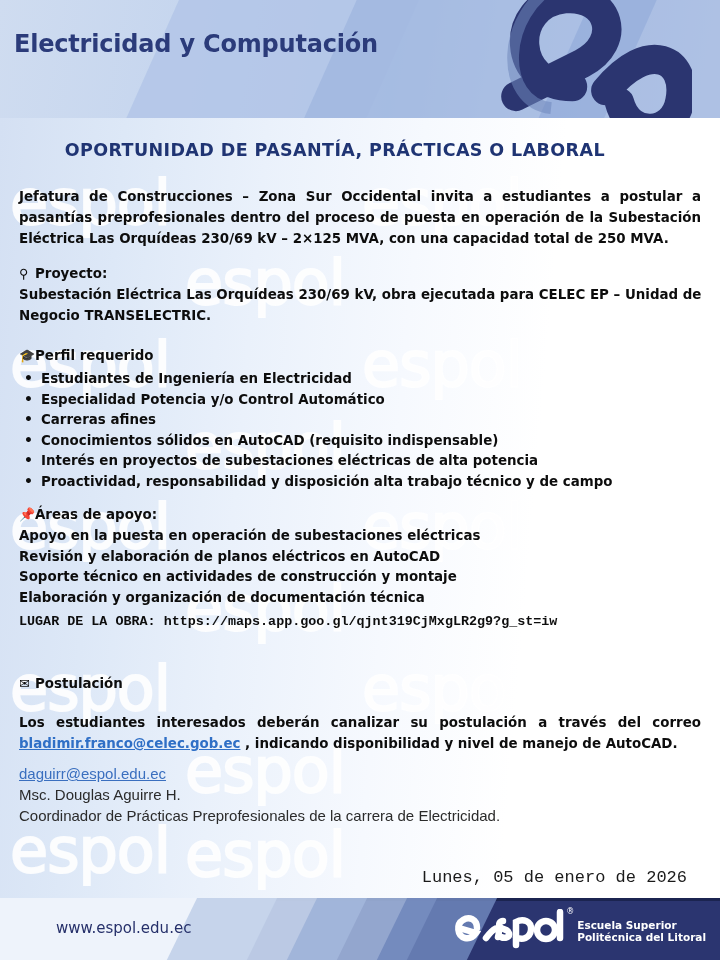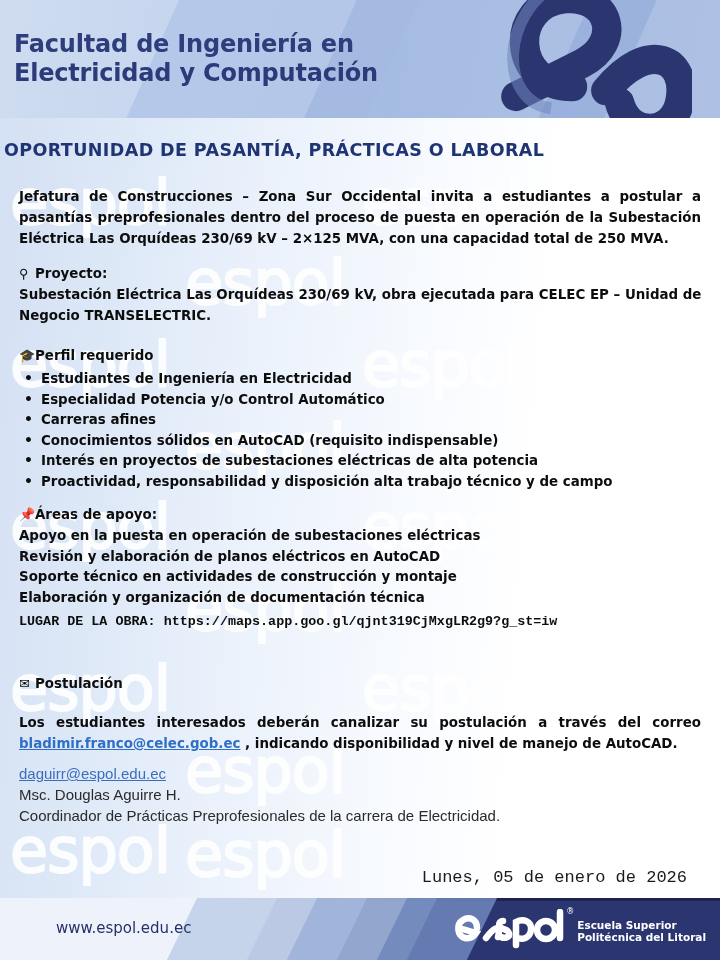--- a/index.html
+++ b/index.html
@@ -56,21 +56,21 @@
     font-weight:400;font-size:62px;letter-spacing:-1px;
     text-shadow:0 0 0 #fff;
   }
   .wm.out{
     color:transparent;
     -webkit-text-stroke:2px rgba(255,255,255,.95);
   }
   .body-inner{position:relative;z-index:4;padding:0;}
 
   .headline{
-    position:absolute;left:4px;top:22px;width:589px;text-align:left;
+    position:absolute;left:16px;top:22px;width:589px;text-align:right;
     color:#1f3473;font-weight:bold;font-size:17.5px;letter-spacing:.4px;
     font-family:"DejaVu Sans", sans-serif;
   }
 
   .para{
     position:absolute;left:19px;width:682px;
     color:#0d0d0d;font-weight:bold;font-size:13.4px;line-height:21px;
     text-align:justify;text-justify:inter-word;
     font-family:"DejaVu Sans", sans-serif;
   }
@@ -161,21 +161,20 @@
       <g fill="none" stroke="#2b3570" stroke-width="30" stroke-linecap="round">
         <path d="M118 146 C 56 146, 52 62, 110 56 C 156 52, 170 100, 128 122 L 60 156"></path>
         <path d="M152 150 C 196 96, 236 118, 228 160 C 222 196, 176 200, 166 162"></path>
       </g>
       <g fill="none" stroke="#6f86bb" stroke-width="12" opacity=".55">
         <path d="M96 168 C 42 162, 44 70, 104 40"></path>
       </g>
     </svg>
 
     <div class="hdr-title">
-      <span>Facultad de Ingeniería en</span>
       <span class="hdr-line2">Electricidad y Computación</span>
     </div>
   </div>
 
   <div class="body">
 
     <div class="wm out" style="left:10px;top:48px;">espol</div>
     <div class="wm out" style="left:185px;top:128px;">espol</div>
     <div class="wm out" style="left:362px;top:48px;">espol</div>
     <div class="wm out" style="left:10px;top:210px;">espol</div>

